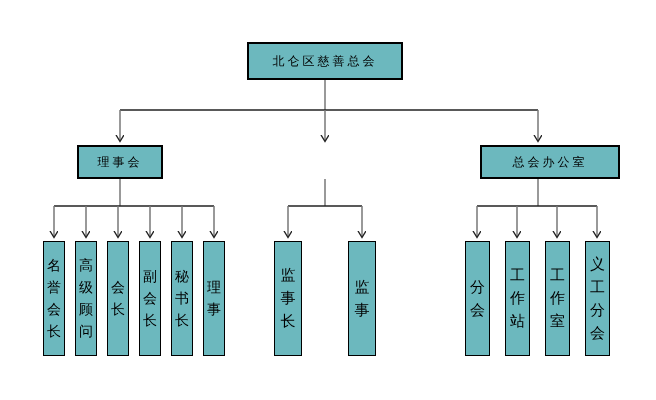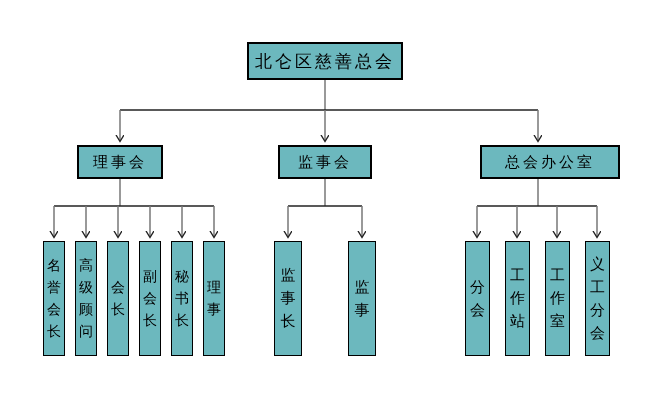--- a/index.html
+++ b/index.html
@@ -13,22 +13,22 @@
   .stem{stroke:var(--stem-line,#777);stroke-width:1.5;fill:none;}
   .bar{stroke:var(--bar-line,#222);stroke-width:1.4;fill:none;}
   .ah{stroke:var(--arrow-head,#222);fill:none;stroke-width:1.4;}
   .node{
     position:absolute;box-sizing:border-box;
     background:var(--box-fill,#6cb8be);
     border:2px solid var(--box-border,#000);
     display:flex;align-items:center;justify-content:center;
     text-align:center;
   }
-  .node.root{font-size:17px;letter-spacing:3px;}
-  .node.lvl2{font-size:15px;letter-spacing:3px;}
+  .node.root{font-size:12px;letter-spacing:3px;}
+  .node.lvl2{font-size:12px;letter-spacing:3px;}
   .node.vbox{
     border-width:1px;
     flex-direction:column;gap:8px;
     font-size:14px;line-height:1;
   }
   .vchar{line-height:1;}
 </style>
 </head>
 <body>
 
@@ -68,23 +68,20 @@
     <path class="stem" d="M557,206 V237" marker-end="url(#ah)"></path>
     <path class="stem" d="M597,206 V237" marker-end="url(#ah)"></path>
   </svg>
 
   <div class="node root" style="left:247px;top:42px;width:156px;height:38px">
     <span>北仑区慈善总会</span>
   </div>
 
   <div class="node lvl2" style="left:77px;top:145px;width:86px;height:34px">
     <span>理事会</span>
-  </div>
-  <div class="node lvl2" style="left:278px;top:145px;width:94px;height:34px">
-    <span>监事会</span>
   </div>
   <div class="node lvl2" style="left:480px;top:145px;width:140px;height:34px">
     <span>总会办公室</span>
   </div>
 
   <div class="node vbox" style="left:43px;top:241px;width:22px;height:115px">
       <div class="vchar">名</div>
       <div class="vchar">誉</div>
       <div class="vchar">会</div>
       <div class="vchar">长</div>

